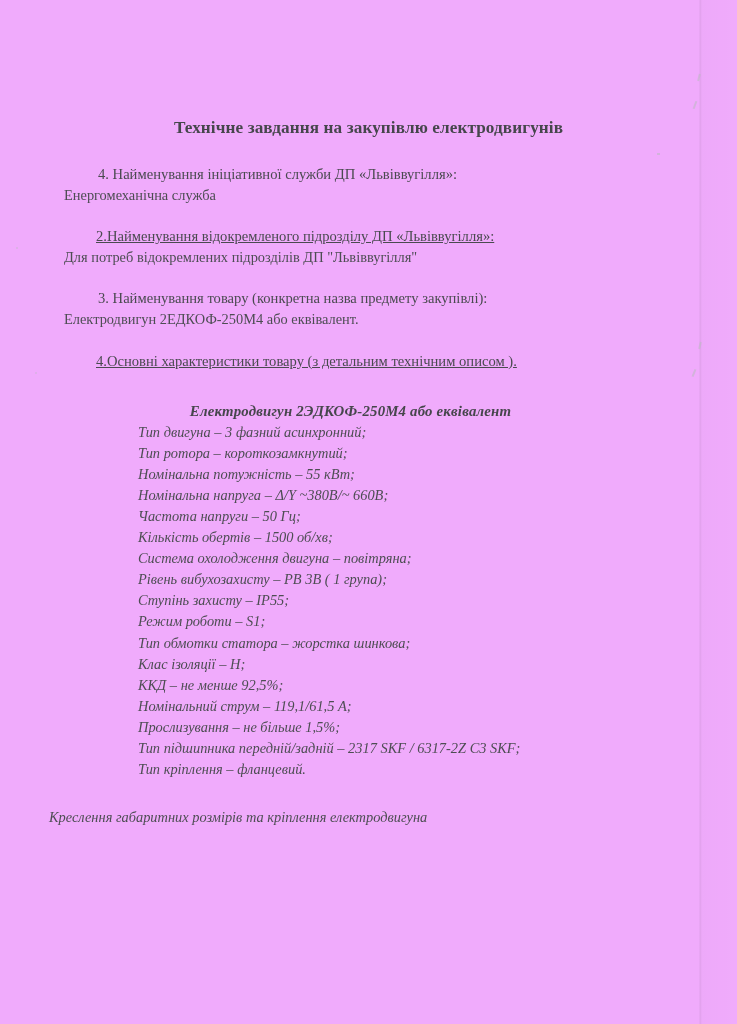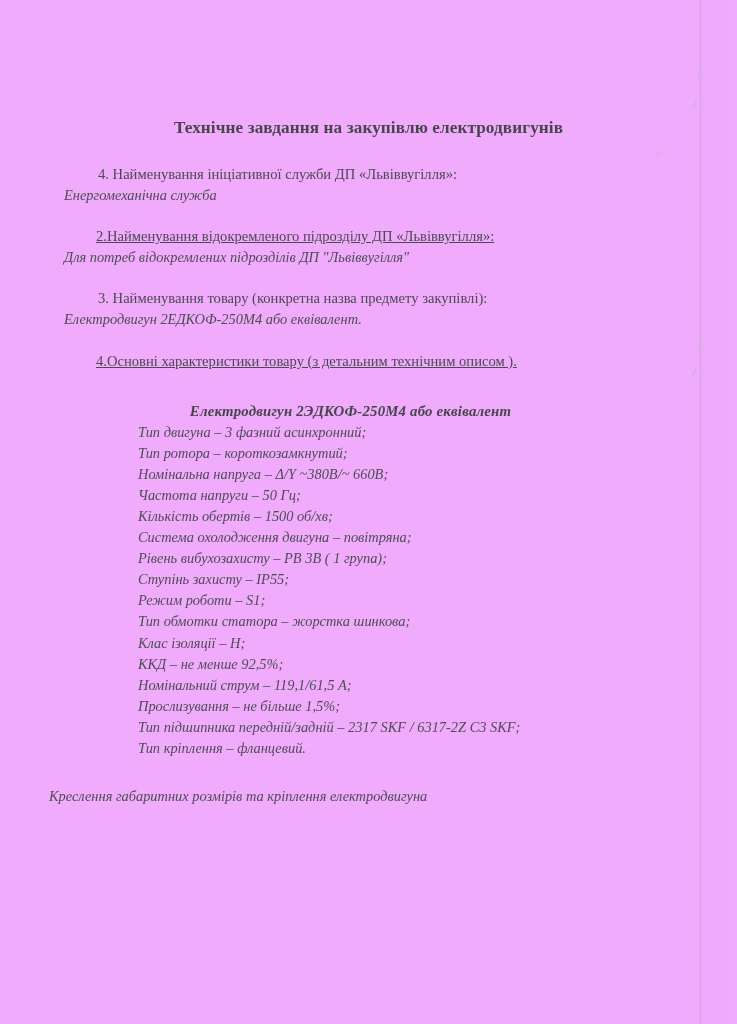--- a/index.html
+++ b/index.html
@@ -79,21 +79,20 @@
     text-indent: 34px;
     margin: 0;
     color: #4a4a50;
   }
   .clause-head.tight {
     text-indent: 32px;
     text-decoration: underline;
   }
   .clause-value {
     font-size: 14.4px;
-    font-style: italic;
     line-height: 21px;
     margin: 0;
     color: #4d4d53;
   }
 
   .gap-1 { height: 25px; }
   .gap-2 { height: 20px; }
   .gap-3 { height: 20px; }
   .gap-4 { height: 21px; }
 
@@ -180,20 +179,21 @@
 
     <div class="clause">
       <p class="clause-head tight">4.Основні характеристики товару (з детальним технічним описом ).</p>
     </div>
 
     <div class="spec-block">
       <p class="spec-title">Електродвигун 2ЭДКОФ-250М4 або еквівалент</p>
       <ul class="spec-list">
         <li>Тип двигуна – 3 фазний асинхронний;</li>
         <li>Тип ротора – короткозамкнутий;</li>
+        <li>Номінальна потужність – 55 кВт;</li>
         <li>Номінальна напруга – Δ/Y  ~380В/~ 660В;</li>
         <li>Частота напруги – 50 Гц;</li>
         <li>Кількість обертів – 1500 об/хв;</li>
         <li>Система охолодження двигуна – повітряна;</li>
         <li>Рівень вибухозахисту – РВ 3В ( 1 група);</li>
         <li>Ступінь захисту – ІР55;</li>
         <li>Режим роботи – S1;</li>
         <li>Тип обмотки статора – жорстка шинкова;</li>
         <li>Клас ізоляції – Н;</li>
         <li>ККД – не менше 92,5%;</li>

